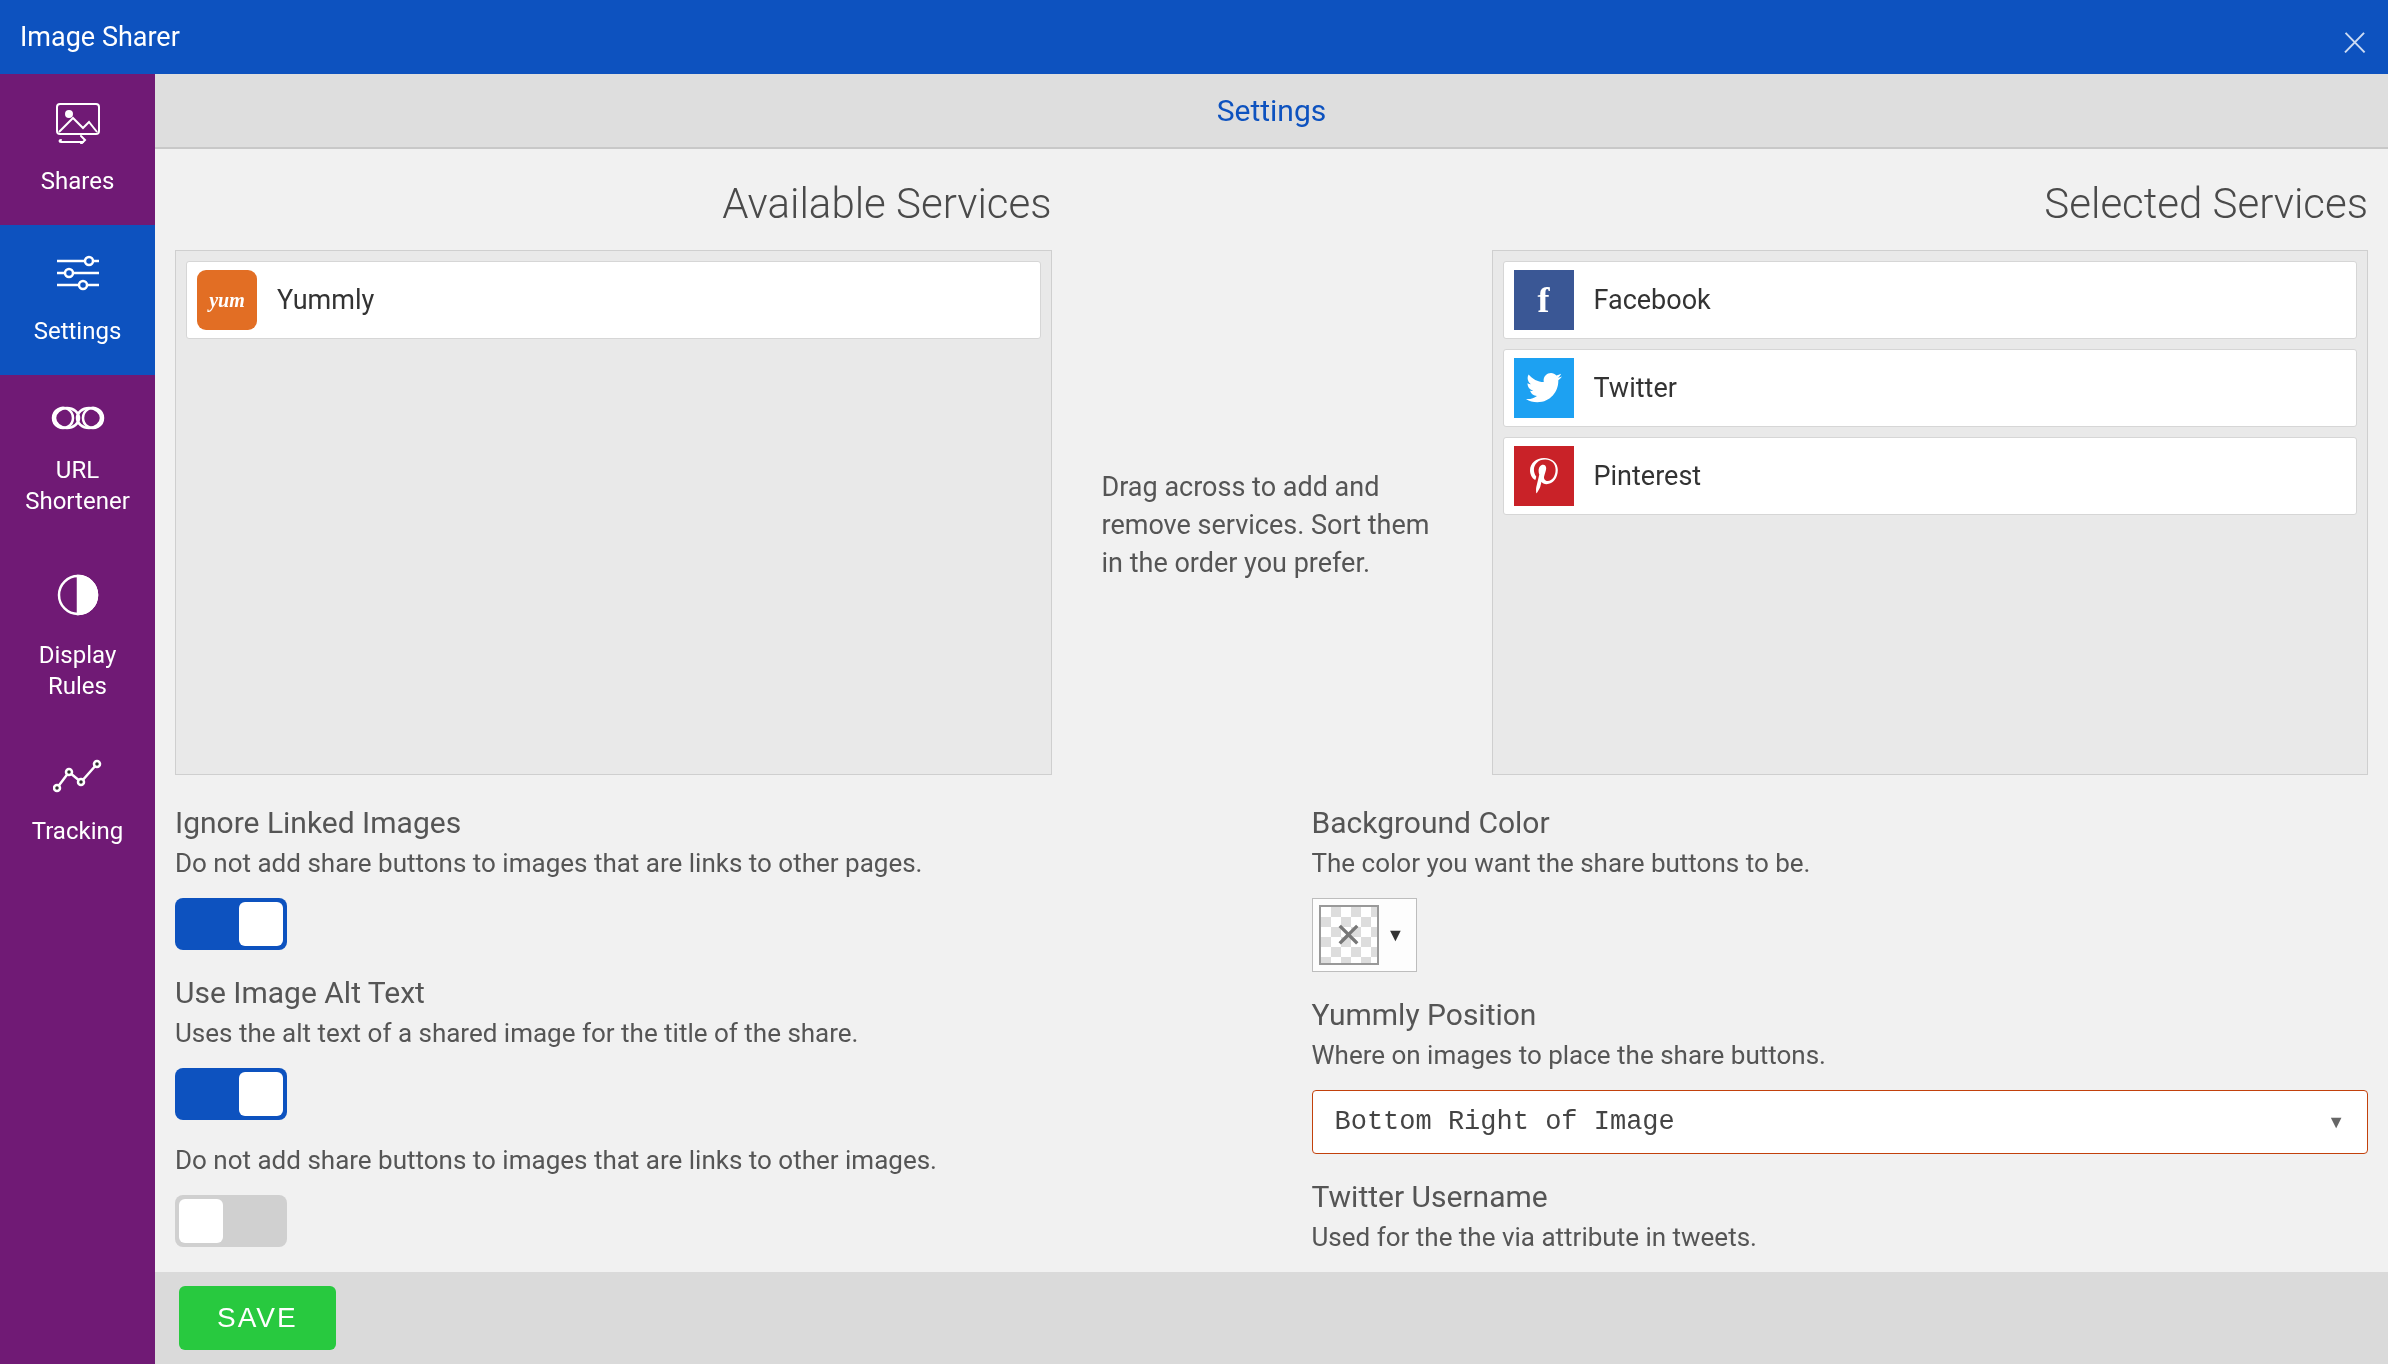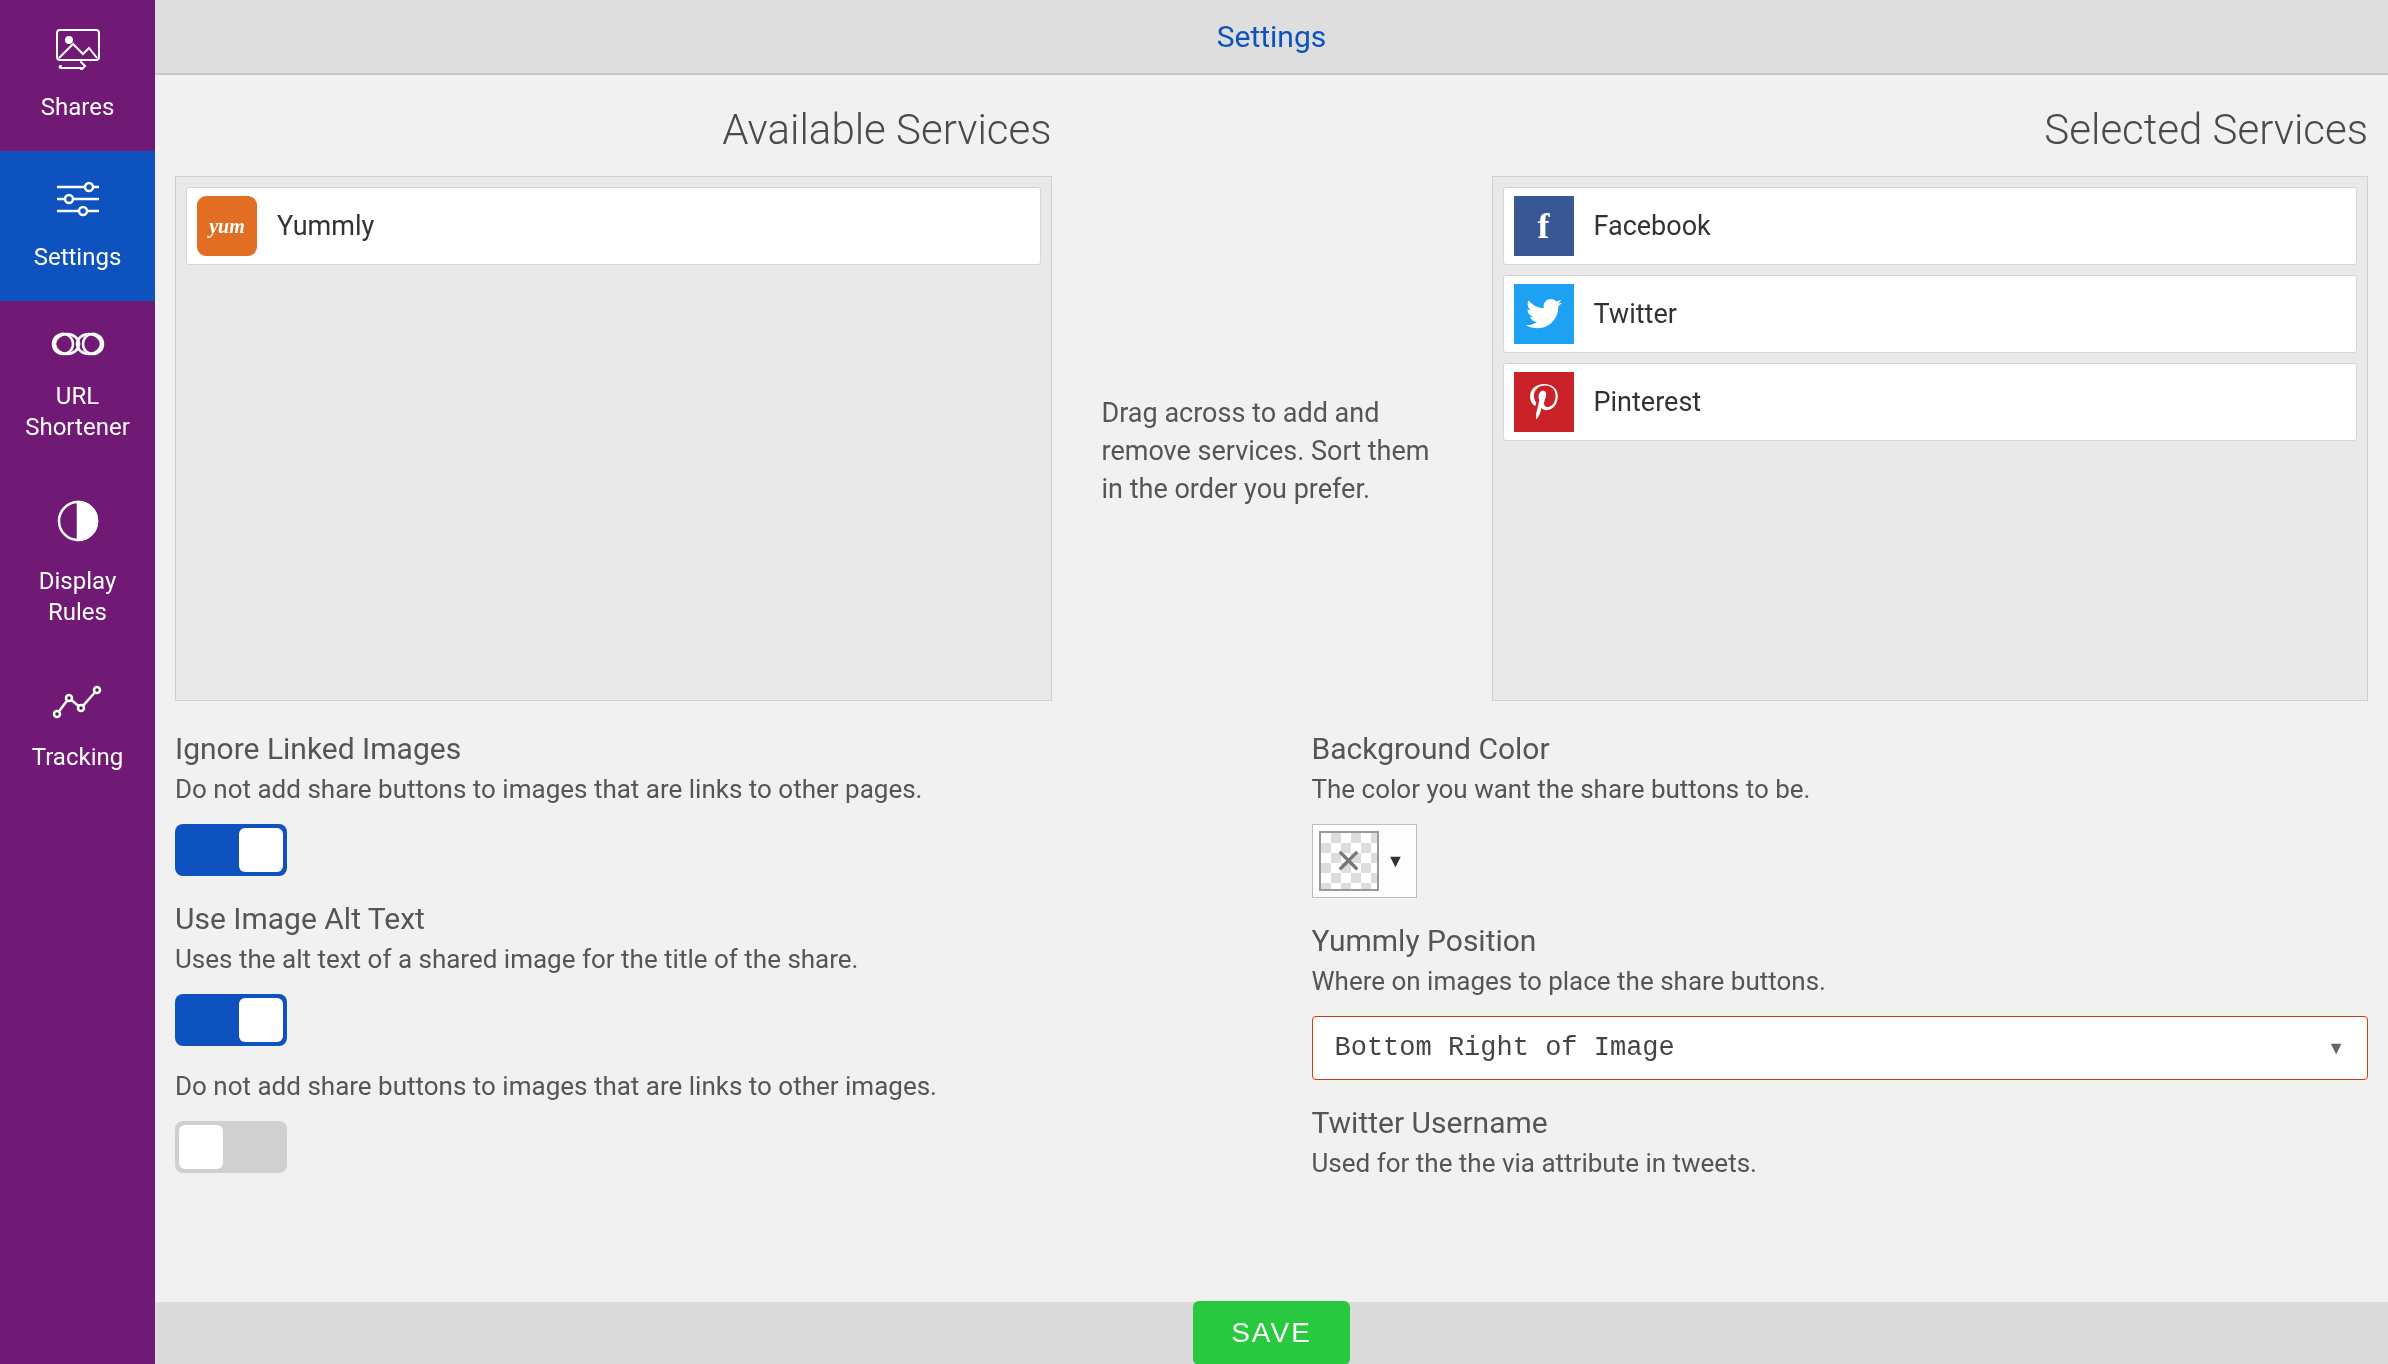--- a/index.html
+++ b/index.html
@@ -238,43 +238,47 @@
   font-size: 27px;
   color: #444;
   display: flex;
   justify-content: space-between;
   align-items: center;
   font-family: "Courier New", monospace;
   cursor: pointer;
 }
 .select .sel-caret { color: #666; font-size: 18px; font-family: Arial, sans-serif; }
 .footer {
-  height: 62px;
+  height: 92px;
   background: #dadada;
   display: flex;
   align-items: center;
-  justify-content: center;
+  justify-content: flex-start;
   padding: 0 24px;
   flex-shrink: 0;
 }
 .save-btn {
   background: #28c93f;
   color: #fff;
   font-size: 28px;
   letter-spacing: 2px;
   border: none;
   border-radius: 6px;
   padding: 16px 38px;
   cursor: pointer;
 }
 </style>
 </head>
 <body>
 
 <div class="app">
+  <div class="titlebar">
+    <span>Image Sharer</span>
+    <span class="close-x">×</span>
+  </div>
   <div class="body">
     <div class="sidebar">
       <div class="side-item">
         <span class="side-icon">
           <svg width="50" height="42" viewBox="0 0 50 42" fill="none" stroke="#fff" stroke-width="2">
             <rect x="4" y="2" width="42" height="30" rx="3"></rect>
             <circle cx="16" cy="12" r="3" fill="#fff"></circle>
             <path d="M6 30 L20 16 L30 26 L36 20 L44 30"></path>
             <path d="M8 38 C 6 38 6 40 8 40 L 30 40" stroke-linecap="round"></path>
             <path d="M28 36 L32 40 L28 44" stroke-linecap="round" transform="translate(0,-2)"></path>

